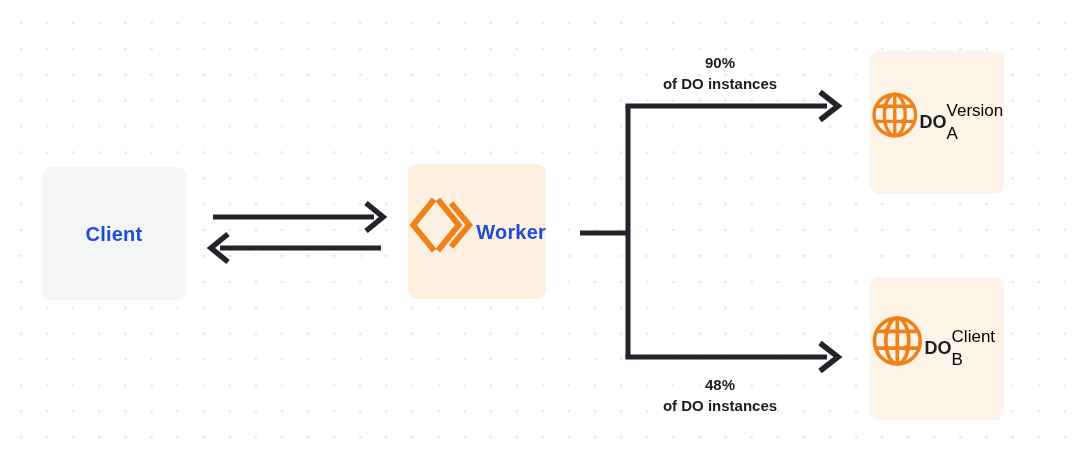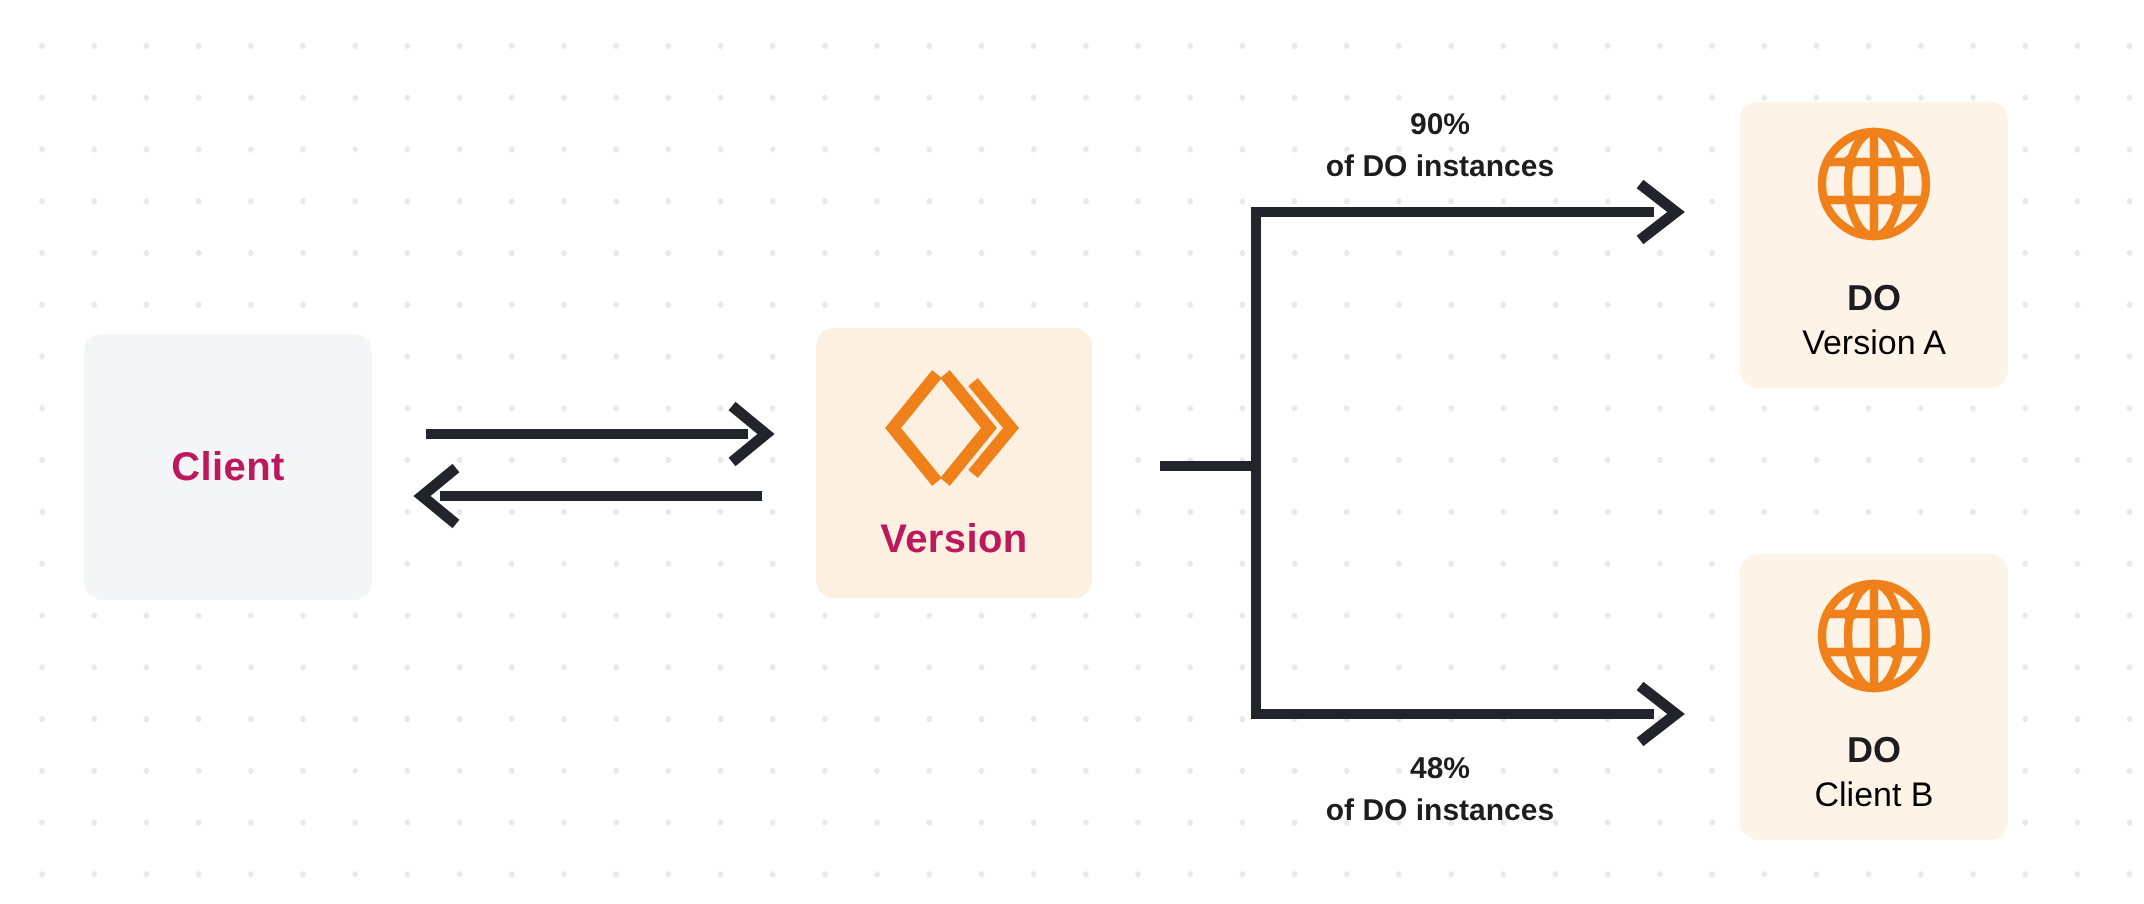--- a/index.html
+++ b/index.html
@@ -22,21 +22,21 @@
     background-size: 26.1px 25.9px;
     background-position: 8px 10px;
   }
 
   
   .node {
     position: absolute;
     box-sizing: border-box;
     border-radius: 9px;
     display: flex;
-    flex-direction: column;
+    flex-direction: row;
     align-items: center;
     justify-content: center;
   }
   .node-client {
     left: 42px;
     top: 167px;
     width: 144px;
     height: 133px;
     background: #f4f5f7;
   }
@@ -58,21 +58,21 @@
     left: 870px;
     top: 277px;
     width: 134px;
     height: 143px;
     background: #fdf3e6;
   }
 
   .node-title {
     font-size: 20px;
     font-weight: bold;
-    color: #be185d;
+    color: #1d4ed8;
     letter-spacing: 0.2px;
     line-height: 1.1;
   }
   .node-title-sm {
     font-size: 18px;
     font-weight: bold;
     color: #1d1d1f;
     line-height: 1.15;
   }
   .node-sub {
@@ -166,21 +166,21 @@
 
   <div class="node node-worker">
     <svg class="icon-worker" viewBox="0 0 72 62" xmlns="http://www.w3.org/2000/svg">
 
       <path d="M27.5 4 L5.5 31 L27.5 58" fill="none" stroke="#f0811a" stroke-width="6.2" stroke-linecap="butt" stroke-linejoin="miter"></path>
 
       <path d="M31.5 4 L53.5 31 L31.5 58" fill="none" stroke="#f0811a" stroke-width="6.2" stroke-linecap="butt" stroke-linejoin="miter"></path>
 
       <path d="M45.5 8 L64.5 31 L45.5 54" fill="none" stroke="#f0811a" stroke-width="6.2" stroke-linecap="butt" stroke-linejoin="miter"></path>
     </svg>
-    <div class="node-title">Version</div>
+    <div class="node-title">Worker</div>
   </div>
 
   <div class="node node-do-a">
     <svg class="icon-globe" viewBox="0 0 62 62" xmlns="http://www.w3.org/2000/svg">
       <g fill="none" stroke="#f0811a" stroke-width="4.2">
         <circle cx="31" cy="31" r="26"></circle>
         <ellipse cx="31" cy="31" rx="13" ry="26"></ellipse>
         <line x1="31" y1="5" x2="31" y2="57"></line>
         <line x1="7" y1="20" x2="55" y2="20"></line>
         <line x1="5" y1="39" x2="57" y2="39"></line>

